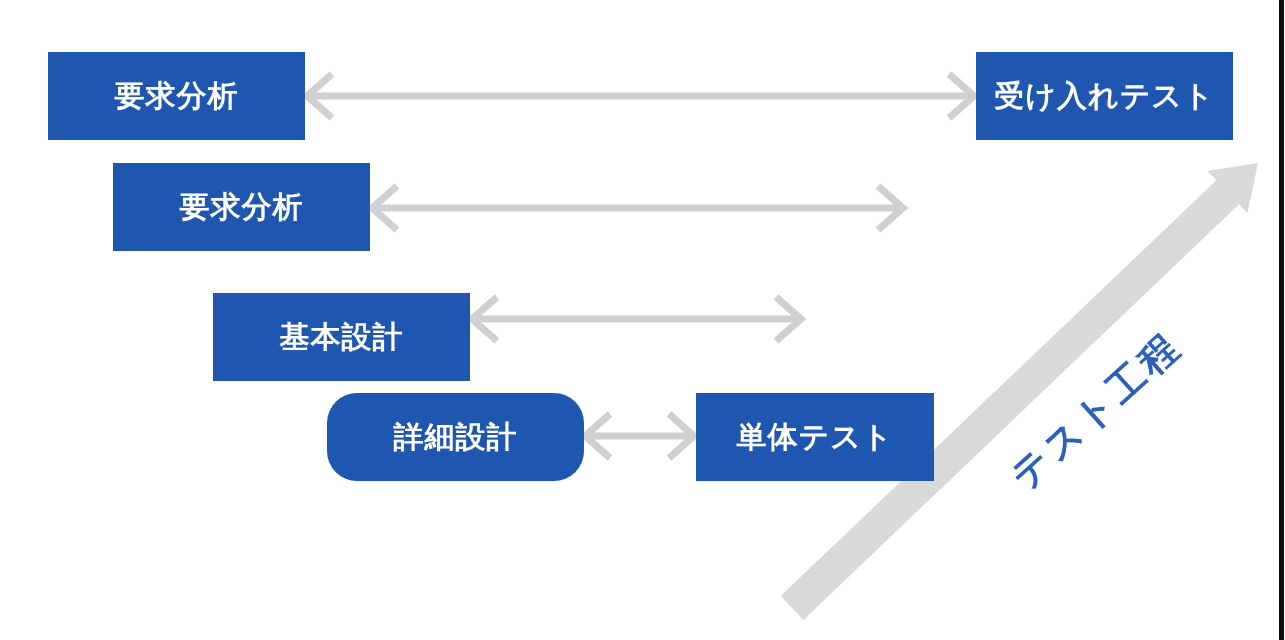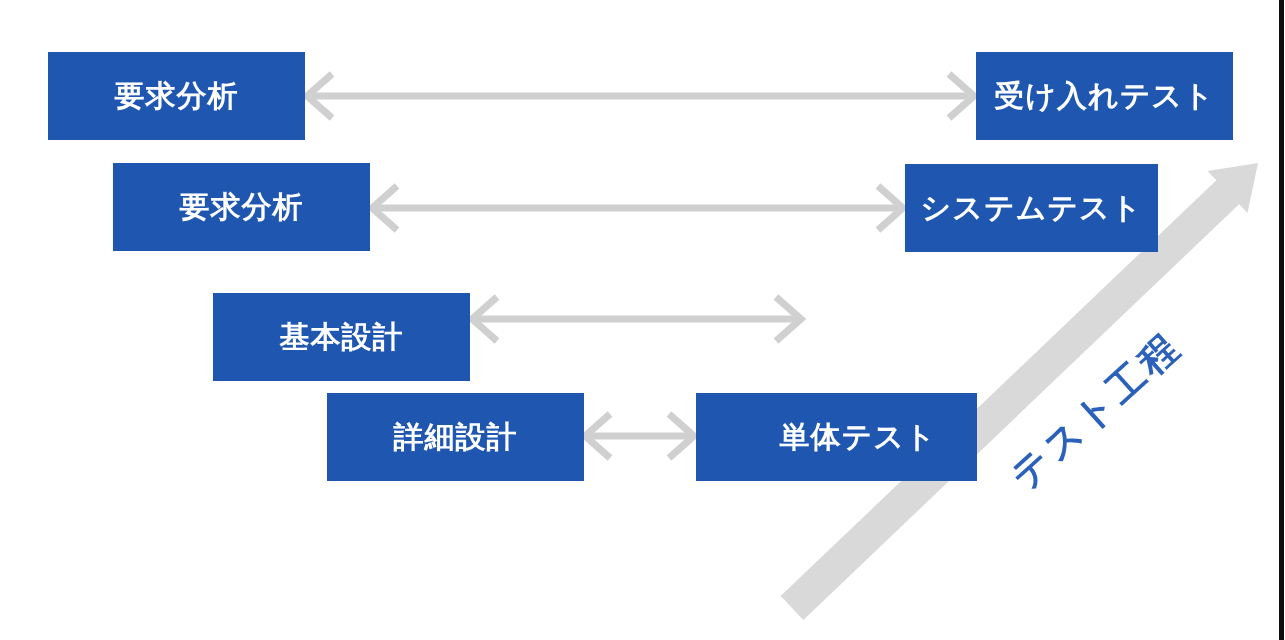--- a/index.html
+++ b/index.html
@@ -106,24 +106,23 @@
     <g>
       <line class="connector" x1="589" y1="436" x2="690" y2="436"></line>
       <polyline class="connector" points="610,414 585,436 610,458"></polyline>
       <polyline class="connector" points="669,414 694,436 669,458"></polyline>
     </g>
   </svg>
 
   <div class="box" style="left:48px;  top:52px;">要求分析</div>
   <div class="box" style="left:113px; top:163px;">要求分析</div>
   <div class="box" style="left:213px; top:273px;margin-top:20px;">基本設計</div>
-  <div class="box" style="left:327px; top:393px;">詳細設計</div>
+  <div class="box" style="left:327px; top:393px;border-radius:30px;">詳細設計</div>
 
 
   <div class="box" style="left:976px; top:52px;">受け入れテスト</div>
-  <div class="box" style="left:905px; top:164px; width:253px;">システムテスト</div>
-  <div class="box" style="left:696px; top:393px; width:238px;padding-left:43px;">単体テスト</div>
+  <div class="box" style="left:696px; top:393px; width:238px;">単体テスト</div>
 
   <div class="axis-label">テスト工程</div>
 
   <div class="edge-line"></div>
 
 </div>
 
 </body></html>

